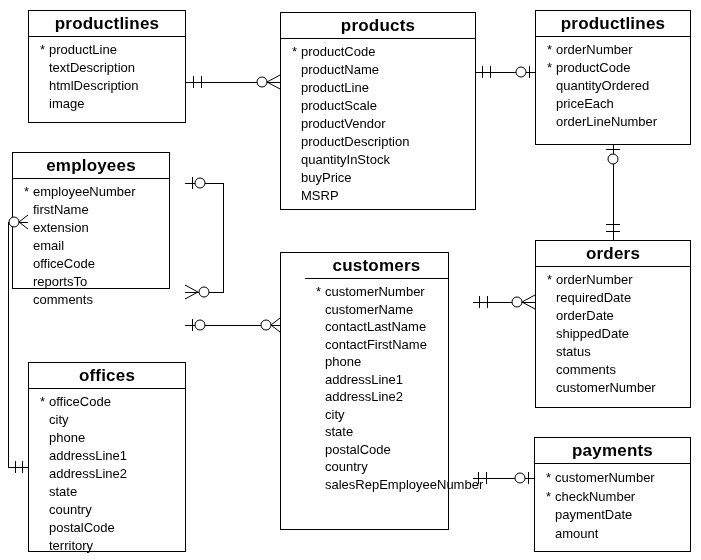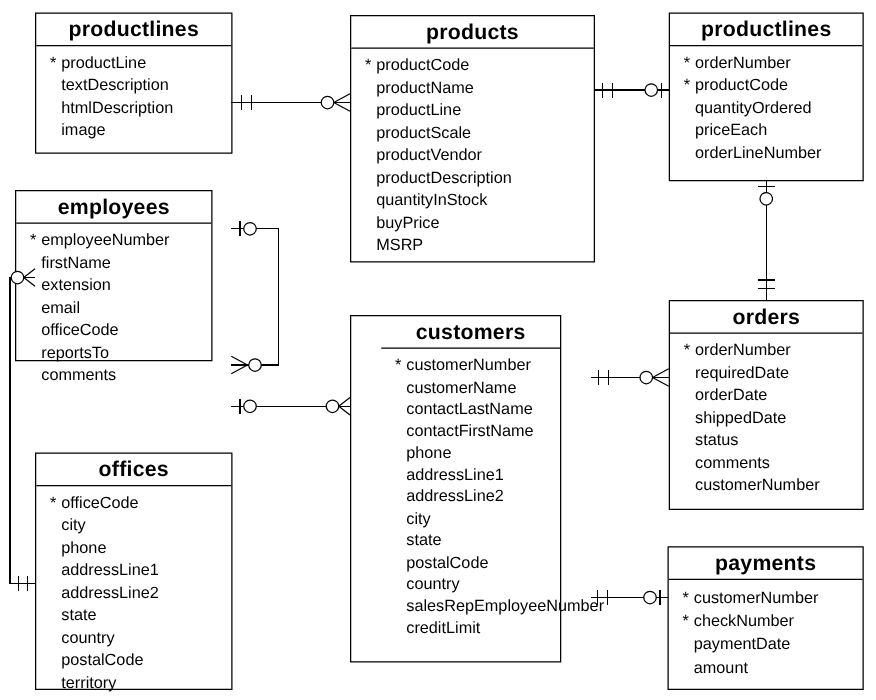--- a/index.html
+++ b/index.html
@@ -200,24 +200,20 @@
           <span class="fname">postalCode</span>
         </div>
         <div class="field">
           <span class="pk"></span>
           <span class="fname">country</span>
         </div>
         <div class="field">
           <span class="pk"></span>
           <span class="fname">salesRepEmployeeNumber</span>
         </div>
-        <div class="field">
-          <span class="pk"></span>
-          <span class="fname">creditLimit</span>
-        </div>
       </div>
   </div>
 
   <div class="tbl" style="left:535px;top:240px;width:156px;height:168px;">
     <div class="title">orders</div>
     <div class="fields">
         <div class="field">
           <span class="pk">*</span>
           <span class="fname">orderNumber</span>
         </div>

